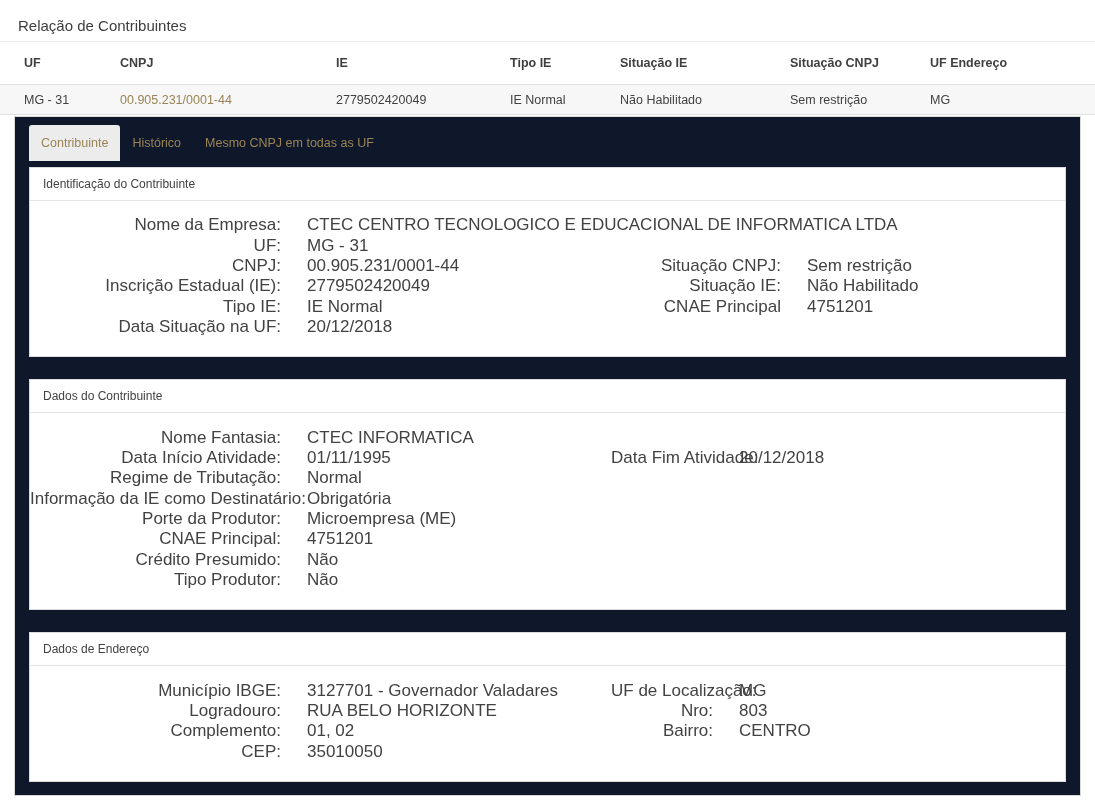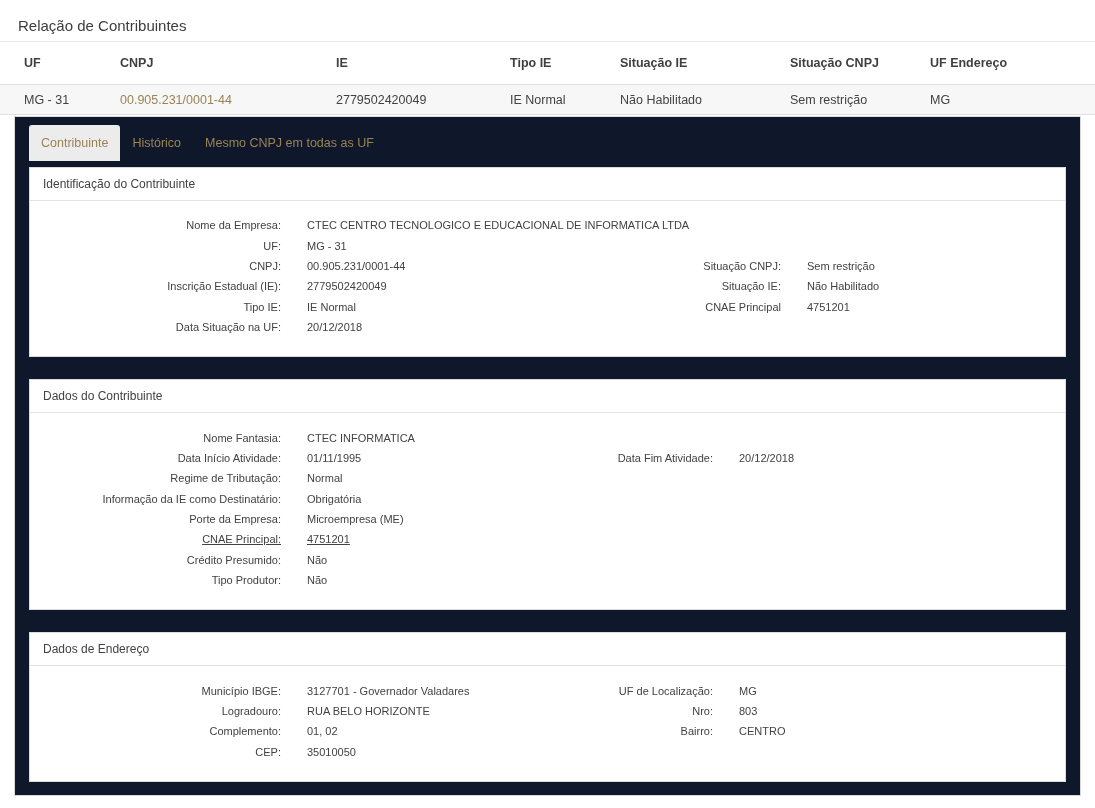--- a/index.html
+++ b/index.html
@@ -77,21 +77,21 @@
     padding: 0 13px;
     font-size: 12px;
     color: #424242;
     border-bottom: 1px solid #e4e4e4;
   }
   .section-rows { padding: 14px 0 19px 0; }
   .frow {
     display: grid;
     align-items: center;
     height: 20.4px;
-    font-size: 11px;
+    font-size: 17px;
   }
   .flabel { text-align: right; color: #424242; white-space: nowrap; }
   .fvalue { padding-left: 26px; white-space: nowrap; color: #424242; }
 </style>
 </head>
 <body>
 
 <div class="page-title">Relação de Contribuintes</div>
 
 <div>
@@ -173,24 +173,24 @@
           </div>
           <div class="frow" style="grid-template-columns: 251px 330px 102px 1fr;">
             <div class="flabel">Regime de Tributação:</div>
             <div class="fvalue" style="grid-column: 2 / -1;">Normal</div>
           </div>
           <div class="frow" style="grid-template-columns: 251px 330px 102px 1fr;">
             <div class="flabel">Informação da IE como Destinatário:</div>
             <div class="fvalue" style="grid-column: 2 / -1;">Obrigatória</div>
           </div>
           <div class="frow" style="grid-template-columns: 251px 330px 102px 1fr;">
-            <div class="flabel">Porte da Empresa:</div>
+            <div class="flabel">Porte da Produtor:</div>
             <div class="fvalue" style="grid-column: 2 / -1;">Microempresa (ME)</div>
           </div>
-          <div class="frow" style="grid-template-columns: 251px 330px 102px 1fr; text-decoration: underline;">
+          <div class="frow" style="grid-template-columns: 251px 330px 102px 1fr;">
             <div class="flabel">CNAE Principal:</div>
             <div class="fvalue" style="grid-column: 2 / -1;">4751201</div>
           </div>
           <div class="frow" style="grid-template-columns: 251px 330px 102px 1fr;">
             <div class="flabel">Crédito Presumido:</div>
             <div class="fvalue" style="grid-column: 2 / -1;">Não</div>
           </div>
           <div class="frow" style="grid-template-columns: 251px 330px 102px 1fr;">
             <div class="flabel">Tipo Produtor:</div>
             <div class="fvalue" style="grid-column: 2 / -1;">Não</div>

